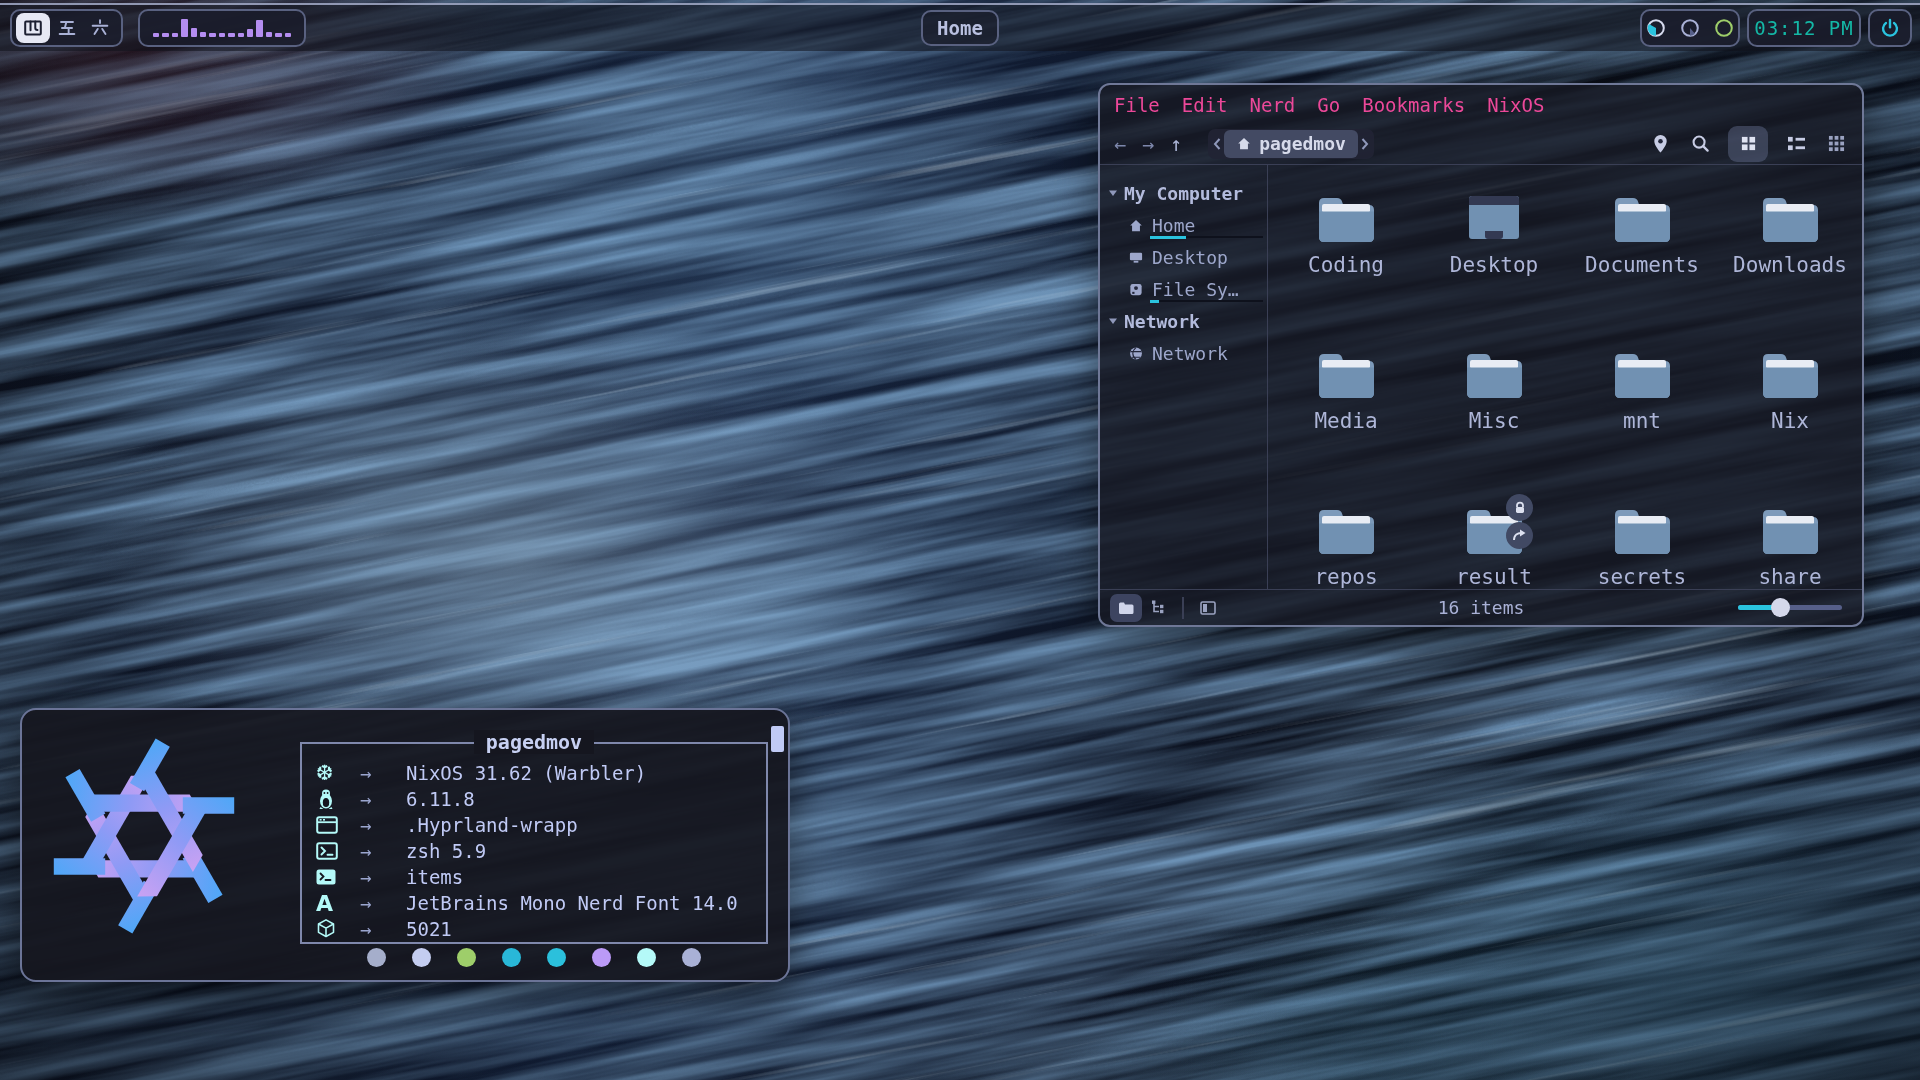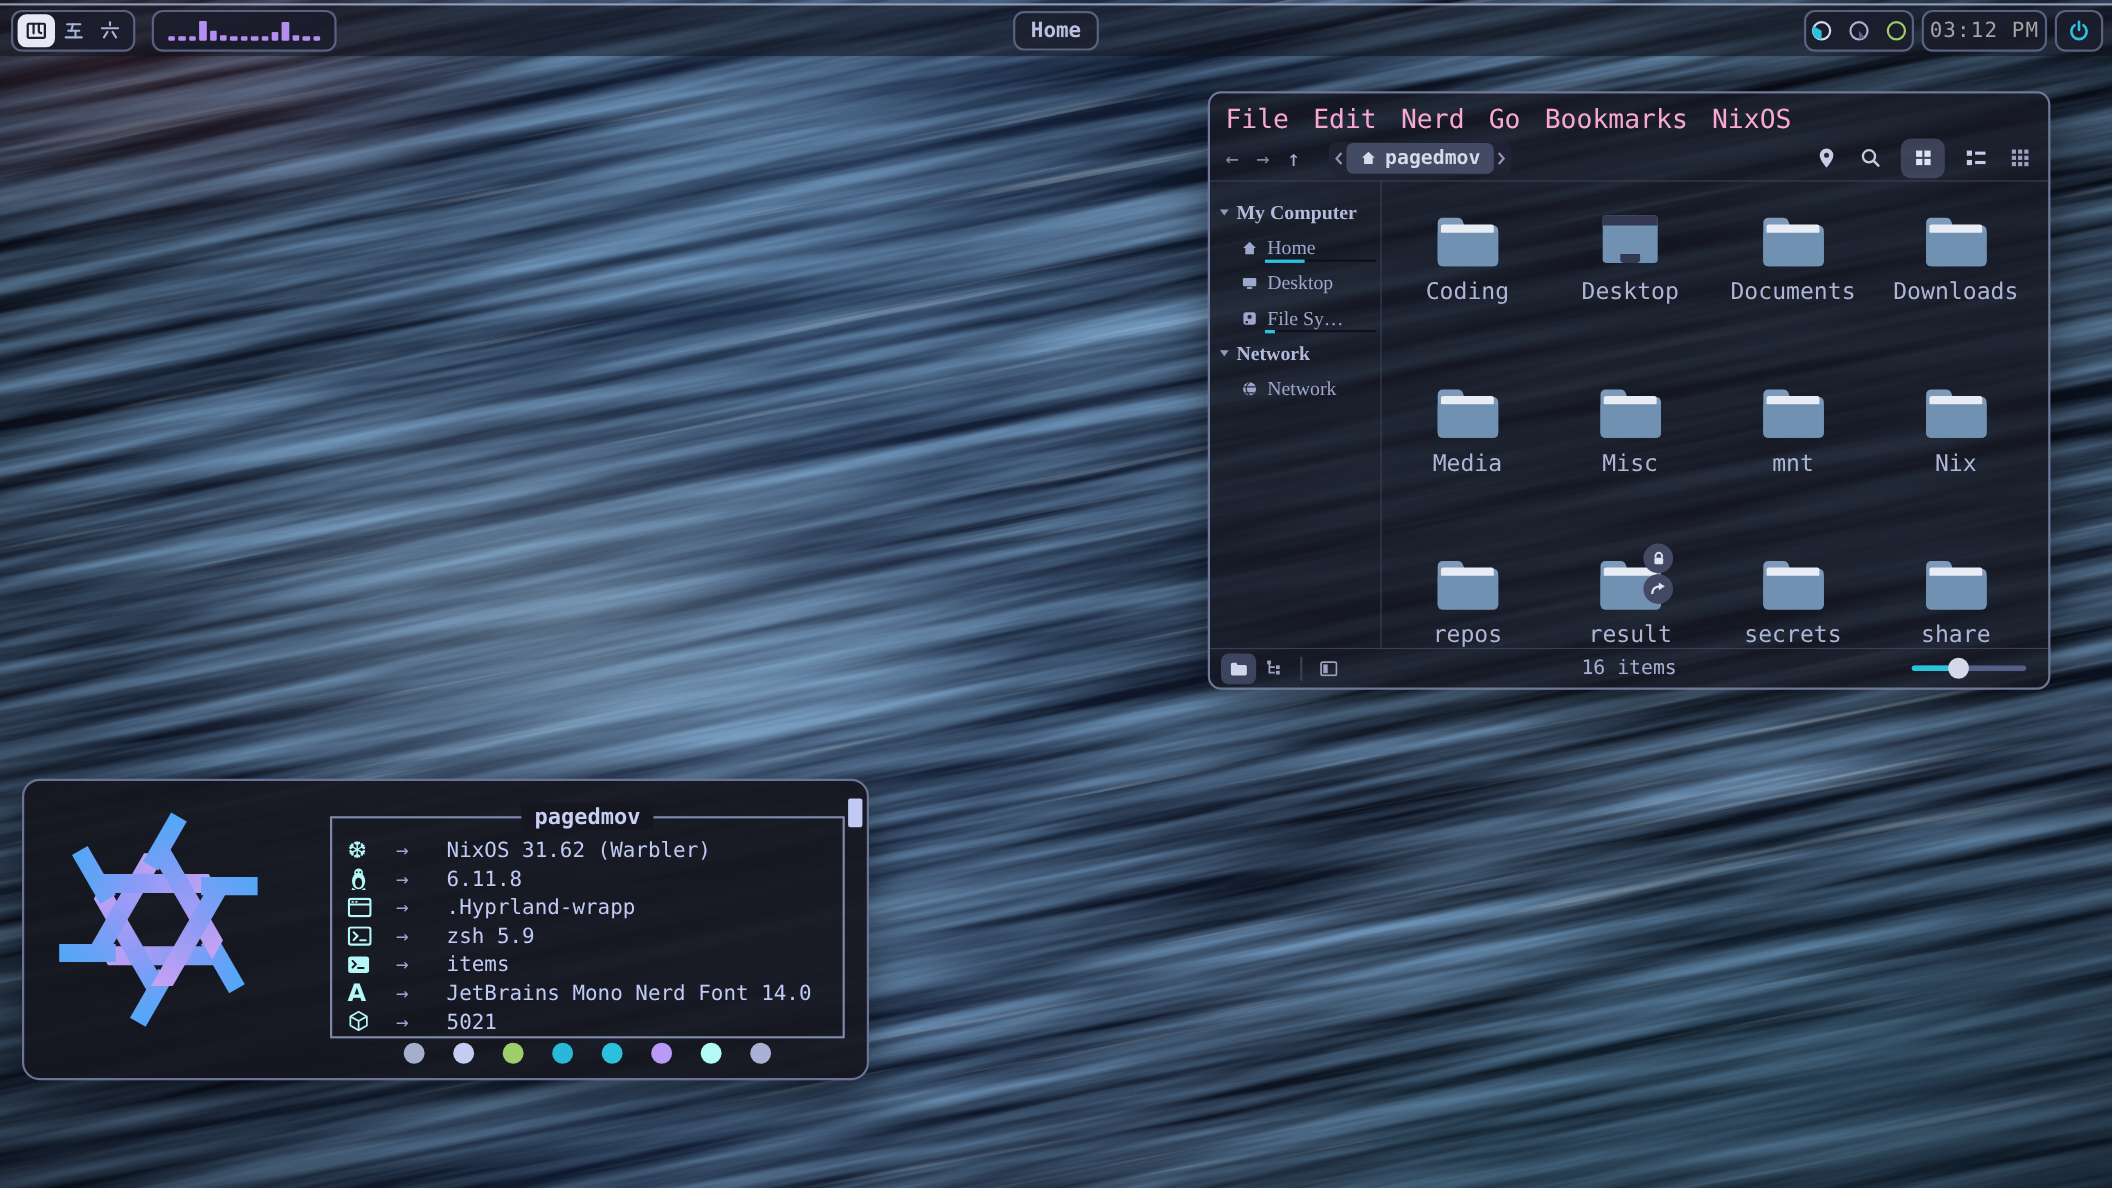--- a/index.html
+++ b/index.html
@@ -32,44 +32,44 @@
     color:#a9b1d6; border-radius:8px; }
   .ws-item.active { background:#e6e8f4; color:#1c1f31; }
   .viz-pill { left:138px; top:4px; width:168px; height:38px; align-items:flex-end;
     padding:0 13px 8px; gap:3px; }
   .viz-bar { width:7px; background:#b48df0; border-radius:1px; }
   .home-pill { left:921px; top:5px; width:78px; height:36px; justify-content:center;
     background:rgba(26,29,43,.66); }
   .home-pill span { font-size:19px; font-weight:bold; color:#b9c0e0; }
   .ind-pill { left:1640px; top:4px; width:100px; height:38px; justify-content:center; gap:12px; }
   .clock-pill { left:1747px; top:4px; width:114px; height:38px; justify-content:center; }
-  .clock-pill span { font-size:19px; color:#a3a3a3; letter-spacing:1px; }
+  .clock-pill span { font-size:19px; color:#14b8a6; letter-spacing:1px; }
   .power-pill { left:1868px; top:4px; width:44px; height:38px; justify-content:center; }
 
   
   .fm { position:absolute; left:1098px; top:83px; width:766px; height:544px;
     background:rgba(23,25,36,.84); border:2px solid #6f7897; border-radius:12px;
     box-shadow:0 14px 44px rgba(0,0,0,.45); color:#a9b1d6; display:flex; flex-direction:column; }
   .fm-menubar { height:38px; padding:9px 14px 0; display:flex; gap:22px; }
-  .fm-menu-item { font-size:24px; color:#f9a8d4; cursor:default; }
+  .fm-menu-item { font-size:19px; color:#ec4899; cursor:default; }
   .fm-toolbar { height:42px; display:flex; align-items:center; padding:0 14px;
     border-bottom:1.5px solid #3a3f55; gap:16px; }
   .nav-arrow { font-size:20px; color:#7d87ab; font-family:"DejaVu Sans Mono",monospace; }
   .nav-arrow.up { color:#aab3d4; }
   .crumb-wrap { margin-left:10px; height:30px; background:rgba(33,36,52,.9); border-radius:7px;
     display:flex; align-items:center; padding:0 4px; gap:2px; }
   .crumb-pill { height:28px; background:#434a63; border-radius:6px; display:flex;
     align-items:center; gap:7px; padding:0 12px; }
   .crumb-pill span { font-size:18px; color:#d6daea; font-weight:bold; }
   .tb-spacer { flex:1; }
   .tb-icon { width:24px; height:24px; display:flex; align-items:center; justify-content:center; }
   .tb-icon.active-bg { width:40px; height:36px; background:rgba(88,96,126,.55); border-radius:9px; }
   .fm-body { flex:1; display:flex; min-height:0; }
-  .fm-sidebar { width:156px; padding:12px 0 0 8px; border-right:1.5px solid #3a3f55;
-    font-size:18px; flex-shrink:0;font-family:Liberation Serif, serif; }
+  .fm-sidebar { width:168px; padding:12px 0 0 8px; border-right:1.5px solid #3a3f55;
+    font-size:18px; flex-shrink:0; }
   .sb-header { display:flex; align-items:center; gap:6px; height:32px; color:#b3bbdc;
     font-weight:bold; }
   .sb-item { display:flex; align-items:center; gap:8px; height:32px; padding-left:20px;
     color:#9da7cb; position:relative; }
   .sb-item .ul-gray { position:absolute; left:42px; right:4px; bottom:3px; height:2px;
     background:#0e111c; }
   .sb-item .ul-teal { position:absolute; left:42px; bottom:2.5px; height:3px; background:#2ac3de; }
   .fm-grid { flex:1; padding:18px 0 0 4px; display:grid;
     grid-template-columns:repeat(4,148px); grid-auto-rows:156px; }
   .fcell { display:flex; flex-direction:column; align-items:center; justify-content:flex-start;

